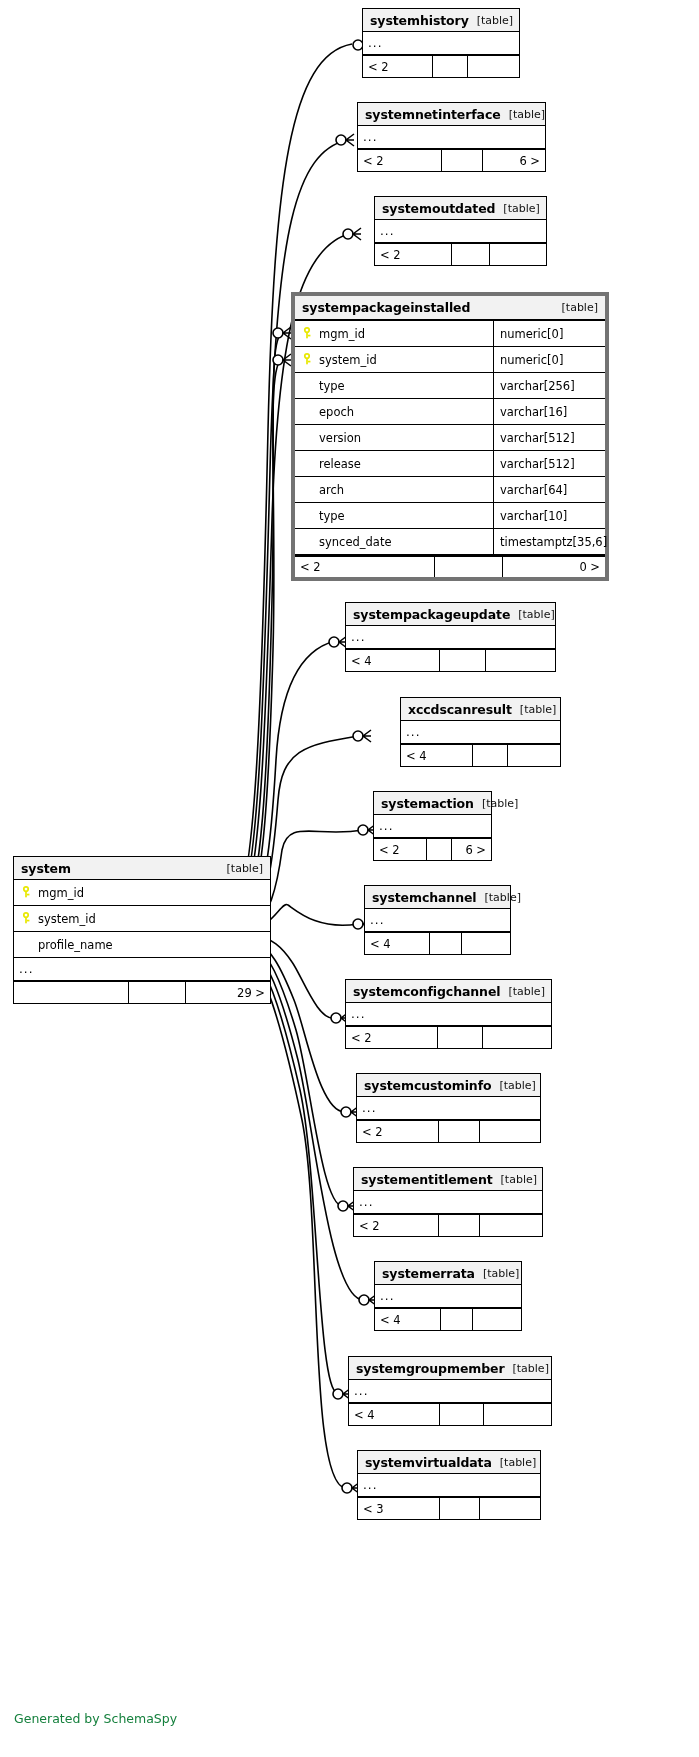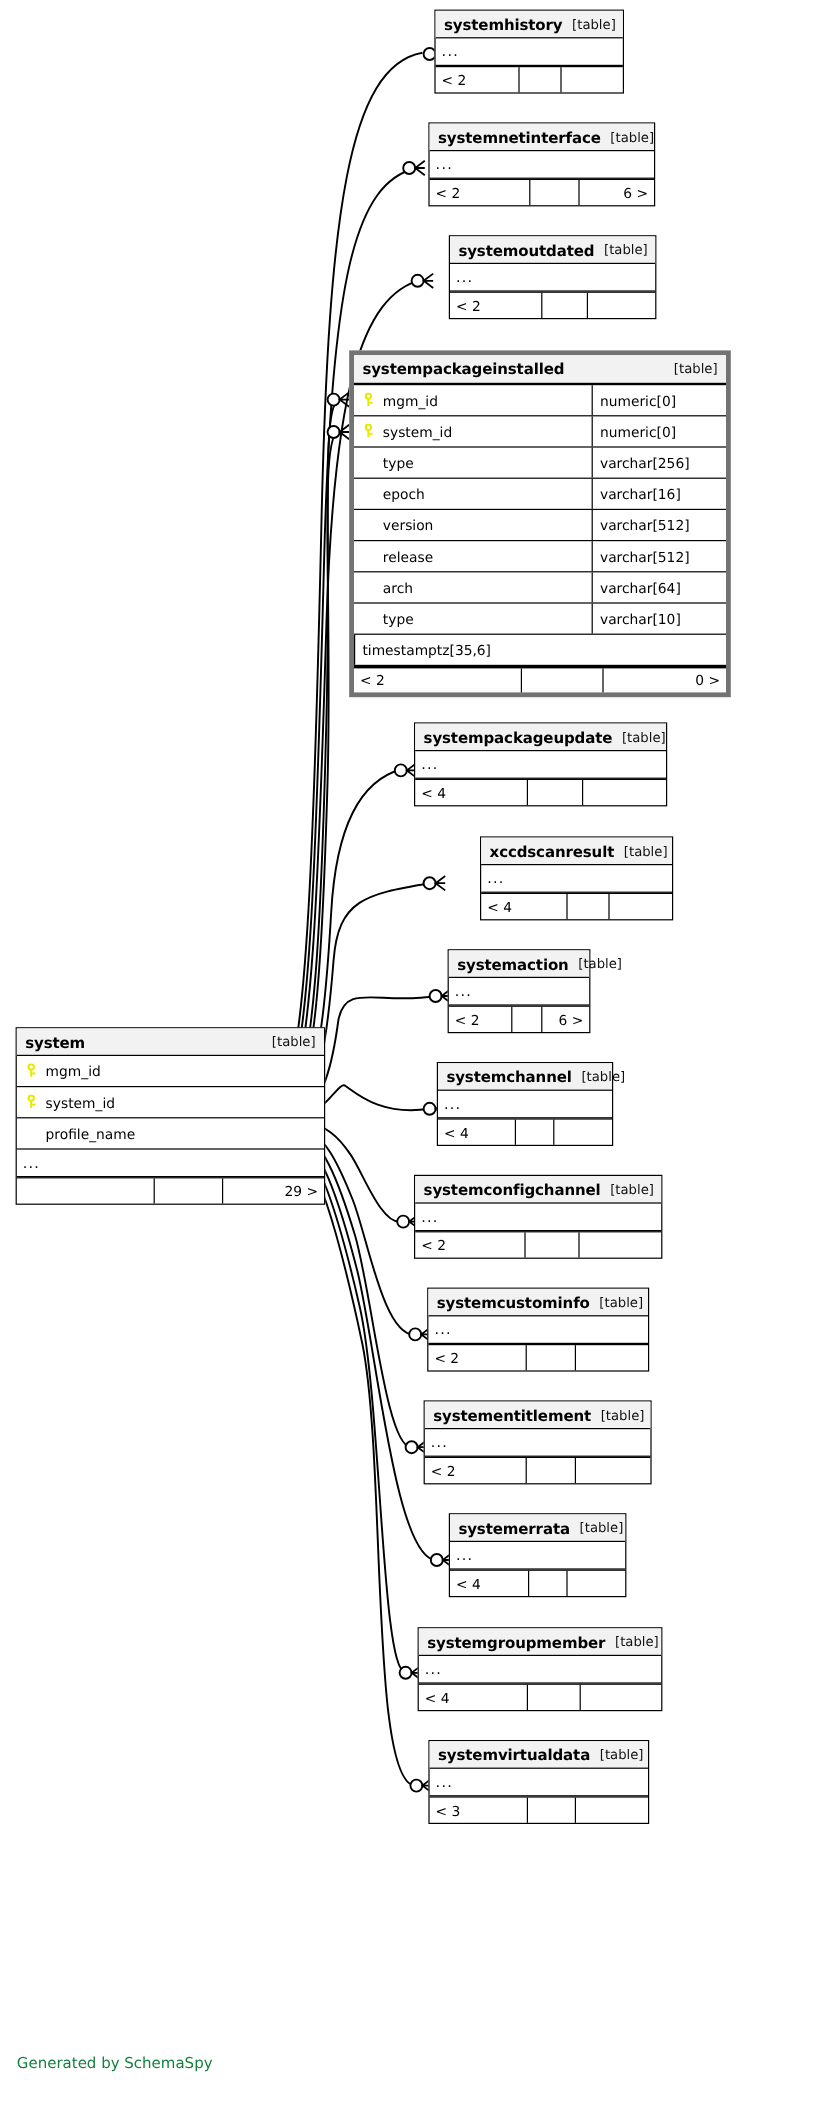--- a/index.html
+++ b/index.html
@@ -295,20 +295,24 @@
         <div class="ctype">varchar[64]</div>
       </div>
       <div class="row">
         <div class="cname" style="flex: 0 0 198px;">
           <span class="keyico"></span>
           <span>type</span>
         </div>
         <div class="ctype">varchar[10]</div>
       </div>
       <div class="row">
+        <div class="cname" style="flex: 0 0 198px;">
+          <span class="keyico"></span>
+          <span>synced_date</span>
+        </div>
         <div class="ctype">timestamptz[35,6]</div>
       </div>
       <div class="footer">
         <div class="fcell fleft">&lt; 2</div>
         <div class="fcell fmid"></div>
         <div class="fcell fright">0 &gt;</div>
       </div>
     </div>
     <div class="tbl" style="left: 345px; top: 602px; width: 211px;">
       <div class="thead">

